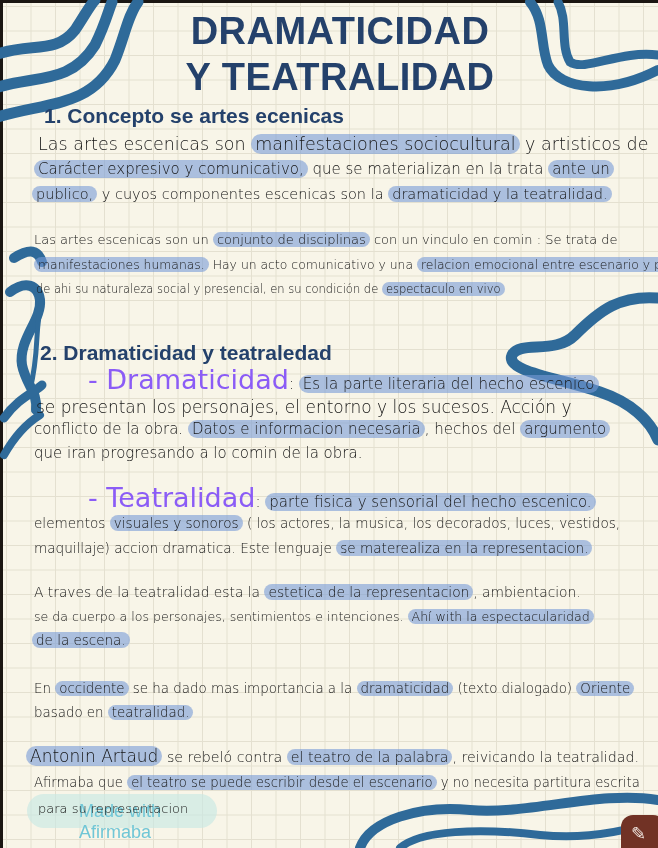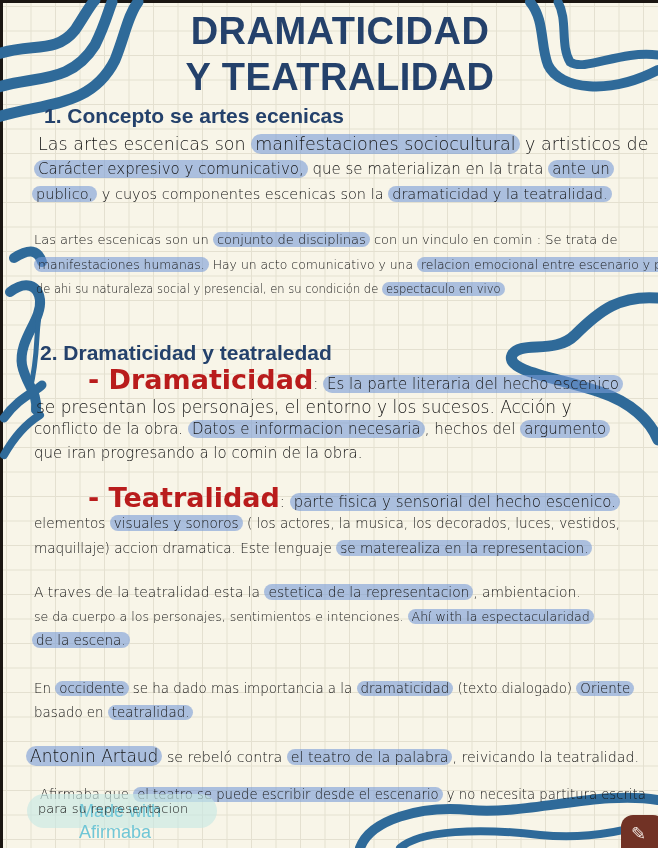--- a/index.html
+++ b/index.html
@@ -18,21 +18,21 @@
     .leftbar { position: absolute; left: 0; top: 0; width: 3px; height: 848px; background: #1b1612; }
     svg.deco { position: absolute; left: 0; top: 0; pointer-events: none; }
     .title {
       position: absolute; left: 150px; width: 380px; text-align: center;
       font-family: "Liberation Sans", sans-serif; font-weight: 700;
       color: #24416b; font-size: 38px; letter-spacing: 0.5px; line-height: 46px;
     }
     .h1 { position: absolute; font-family: "Liberation Sans", sans-serif; font-weight: 700; color: #24416b; font-size: 21px; }
     .hw { position: absolute; font-family: "DejaVu Sans", sans-serif; font-weight: 300; color: #151515; white-space: nowrap; line-height: 1; }
     .hl { background: rgba(120,155,215,0.60); border-radius: 10px; padding: 0 4px; }
-    .term { color: #b91c1c; font-size: 27px; font-weight: 700; margin-top: 20px; }
+    .term { color: #8b5cf6; font-size: 27px; font-weight: 400; margin-top: 20px; }
     .watermark {
       position: absolute; left: 27px; top: 794px; width: 190px; height: 34px;
       background: rgba(200,232,228,0.65); border-radius: 17px;
     }
     .watermark span { position: absolute; left: 52px; top: 7px; font-size: 18px; color: #70c6d6; font-family: "Liberation Sans", sans-serif; }
     .fab {
       position: absolute; left: 621px; top: 815px; width: 44px; height: 44px;
       background: #713225; border-radius: 12px; color: #f0e6e0;
       font-size: 18px; display: flex; align-items: flex-start; justify-content: flex-start;
       padding: 8px 0 0 10px; box-sizing: border-box;
@@ -128,21 +128,21 @@
 <div class="hw" style="left:34px; top:682px; font-size:13.4px;">
   <span>En </span><span class="hl">occidente</span><span> se ha dado mas importancia a la </span><span class="hl">dramaticidad</span><span> (texto dialogado) </span><span class="hl">Oriente</span>
 </div>
 <div class="hw" style="left:34px; top:706px; font-size:13.4px;">
   <span>basado en </span><span class="hl">teatralidad.</span>
 </div>
 
 <div class="hw" style="left:26px; top:748px; font-size:14.2px;">
   <span class="hl" style="font-size:17px;">Antonin Artaud</span><span> se rebeló contra </span><span class="hl">el teatro de la palabra</span><span>, reivicando la teatralidad.</span>
 </div>
-<div class="hw" style="left:40px; top:776px; font-size:13.2px;margin-top:12px;">
+<div class="hw" style="left:34px; top:776px; font-size:13.2px;">
   <span>Afirmaba que </span><span class="hl">el teatro se puede escribir desde el escenario</span><span> y no necesita partitura escrita</span>
 </div>
 
 <div class="watermark">
   <span>Made with Afirmaba</span>
 </div>
 <div class="hw" style="left:38px; top:802px; font-size:13px; z-index:2;">
   <span>para su </span><span>representacion</span>
 </div>
 

